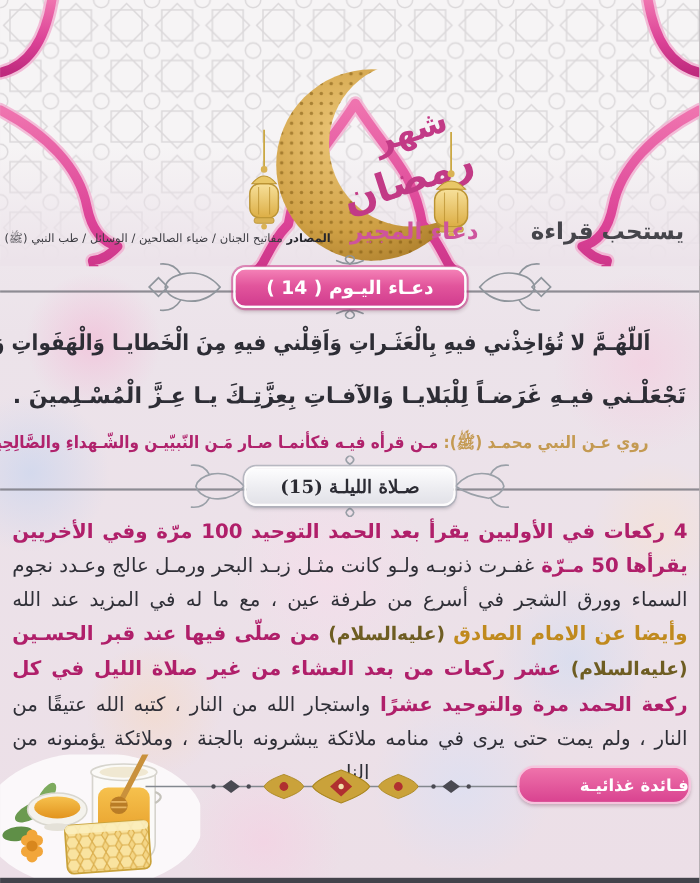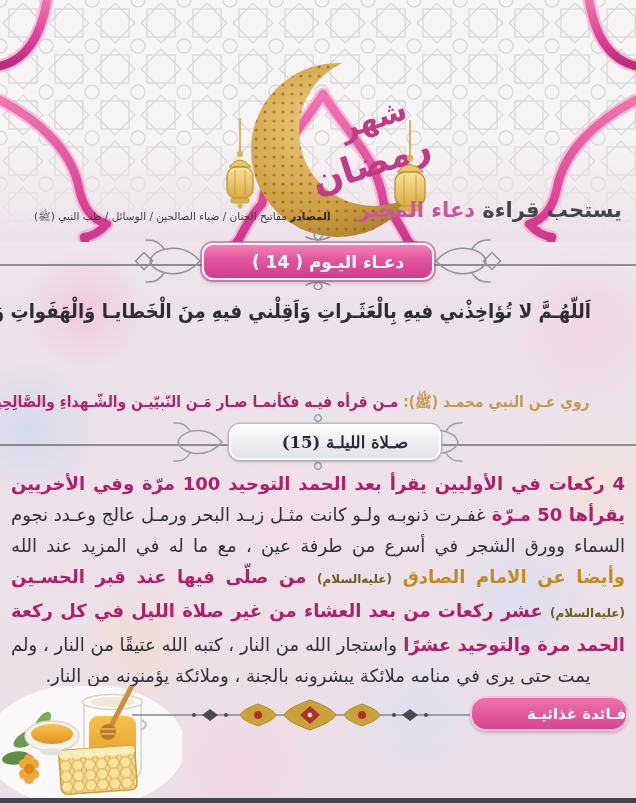--- a/index.html
+++ b/index.html
@@ -21,68 +21,67 @@
   }
   .abs{position:absolute;}
   svg text{font-family:"DejaVu Sans",sans-serif;}
 
   
   .fit-wrap{overflow:visible;text-align:center;}
   .fit-fill{display:inline-block;white-space:nowrap;transform-origin:50% 50%;}
   .fit-max{display:inline-block;white-space:nowrap;transform-origin:100% 50%;}
 
   
-  .sources{left:34px;top:210px;direction:rtl;white-space:nowrap;font-size:10.5px;color:#3c3c42;}
+  .sources{left:4px;top:210px;direction:rtl;white-space:nowrap;font-size:10.5px;color:#3c3c42;}
   .sources b{font-weight:bold;color:#26262c;}
   .lead{right:14px;top:198px;direction:rtl;white-space:nowrap;font-size:21px;font-weight:bold;}
-  .lead .dark{color:#45454b;}
+  .lead .dark{color:#45454b;margin-left:40px;}
   .lead .pink{color:#ce539d;margin-left:12px;}
 
   
   .hline{left:0;width:636px;height:1.6px;background:rgba(110,110,118,.75);}
 
   
   .banner{
     left:50%;transform:translateX(-50%);
     border-radius:11px;border:2px solid #fdfdfd;
     display:flex;align-items:center;justify-content:center;
     white-space:nowrap;
-    padding-left:20px;
   }
   .banner-pink{
     width:208px;height:33px;top:243px;
     background:linear-gradient(180deg,#f481b6 0%,#e2559c 45%,#d13c8e 100%);
     box-shadow:0 0 0 2px rgba(209,60,142,.55),0 2px 4px rgba(60,20,40,.30);
     color:#fff;font-size:17px;font-weight:bold;
   }
   .banner-white{
     width:188px;height:32px;top:424px;
     background:linear-gradient(180deg,#fdfdfe 0%,#ededf1 55%,#e2e2e8 100%);
     box-shadow:0 0 0 1.5px rgba(170,174,184,.8),0 2px 3px rgba(60,60,70,.25);
-    color:#2b2b33;font-size:16.5px;font-weight:bold;font-family:"DejaVu Serif",serif;margin-left:17px;
+    color:#2b2b33;font-size:16.5px;font-weight:bold;font-family:"DejaVu Serif",serif;
   }
 
   
   .prayer-line{left:12px;width:612px;direction:rtl;font-weight:bold;font-size:20px;color:#2d2d35;}
   .p-line1{top:299px;}
   .p-line2{top:347px;}
   .narration1{left:10px;top:392px;width:616px;direction:rtl;font-size:15.5px;font-weight:bold;}
   .narration1 .gold{color:#c49a52;}
   .narration1 .pink{color:#b0226c;}
 
   
   .bodytext{
     left:11px;top:468px;width:614px;direction:rtl;
     font-size:18px;line-height:31px;
     text-align:justify;text-align-last:center;
     color:#303038;
   }
   .bodytext .accent{color:#b01f6a;font-weight:bold;}
   .bodytext .gold{color:#c08a1e;font-weight:bold;}
-  .bodytext .stamp{font-size:12px;color:#6e5d22;font-weight:bold;}
+  .bodytext .stamp{font-size:17px;color:#6e5d22;font-weight:bold;}
 
   
   .badge{
     right:8px;top:696px;width:154px;height:31px;
     border-radius:16px;border:2px solid #f6c3dd;
     background:linear-gradient(180deg,#ef73ab 0%,#d94390 100%);
     box-shadow:0 2px 3px rgba(90,30,60,.25);
     display:flex;align-items:center;justify-content:flex-start;
     color:#fff;font-size:15px;font-weight:bold;white-space:nowrap;
   }
@@ -212,20 +211,23 @@
     </g>
   </svg>
 
   <div class="abs banner banner-pink">
     <span class="fit-max">دعـاء اليـوم ( 14 )</span>
   </div>
 
   <div class="abs prayer-line p-line1 fit-wrap">
     <span class="fit-fill" style="transform: scaleX(0.903988);">اَللّهُـمَّ لا تُؤاخِذْني فيهِ بِالْعَثَـراتِ وَاَقِلْني فيهِ مِنَ الْخَطايـا وَالْهَفَواتِ وَلا</span>
   </div>
+  <div class="abs prayer-line p-line2 fit-wrap">
+    <span class="fit-fill" style="transform: scaleX(1.00164);">تَجْعَلْـني فيـهِ غَرَضـاً لِلْبَلايـا وَالآفـاتِ بِعِزَّتِـكَ يـا عِـزَّ الْمُسْـلِمينَ .</span>
+  </div>
 
   <div class="abs narration1 fit-wrap">
     <span class="fit-fill" style="transform: scaleX(0.895349);"><span class="gold">روي عـن النبي محمـد (ﷺ): </span><span class="pink">مـن قرأه فيـه فكأنمـا صـار مَـن النّبيّيـن والشّـهداءِ والصَّالِحِين .</span></span>
   </div>
 
   <div class="abs hline" style="top:444px"></div>
 
   <svg class="abs" style="left:164px;top:414px" width="308" height="56" viewBox="0 0 308 56">
     <g fill="none" stroke="#9aa0a8" stroke-width="1.5" stroke-linecap="round">
       <path d="M58 28 q-12 -14 -30 -11 q-12 3 -14 11 q2 8 14 11 q18 3 30 -11 z"></path>

